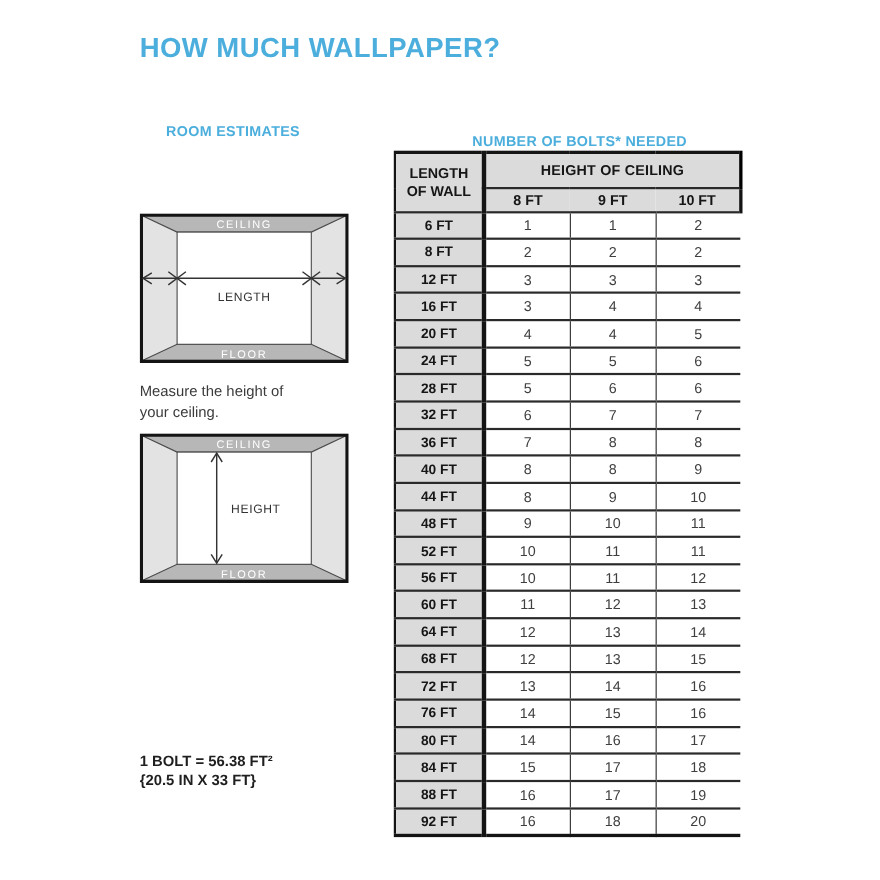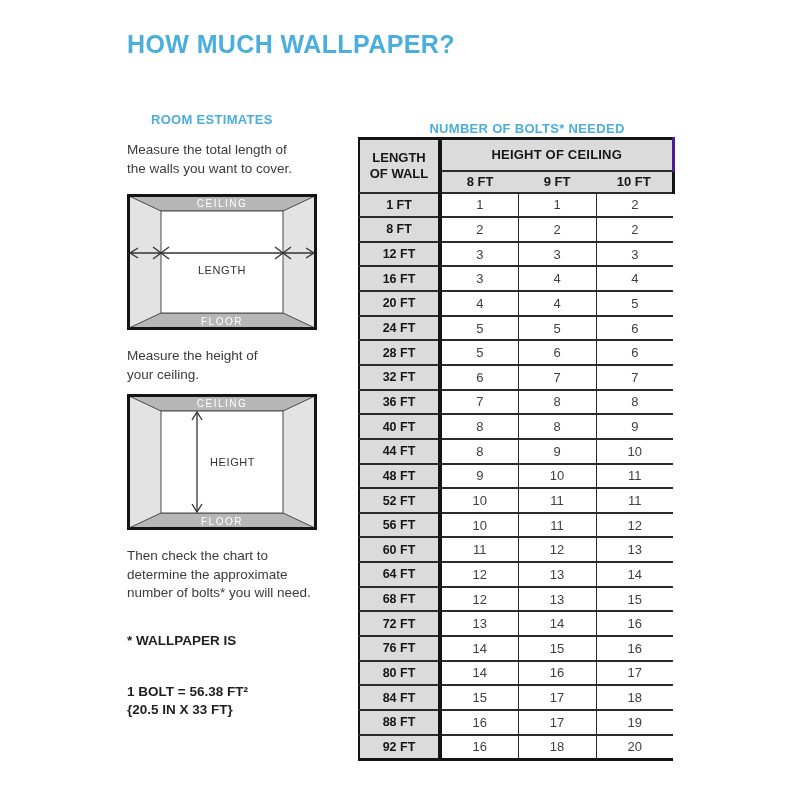--- a/index.html
+++ b/index.html
@@ -65,21 +65,21 @@
   th.corner {
     font-size: 13px; line-height: 16px;
     border-right: 4px solid #141414;
     border-bottom: 2px solid #2A2A2A;
     white-space: pre-line;
     text-align: center; vertical-align: middle;
   }
   th.colgroup {
     font-size: 13px; height: 32px;
     border-bottom: 2px solid #2A2A2A;
-    border-right: 3px solid #4c1d95;
+    border-right: 3px solid #000000;
     text-align: center; vertical-align: middle;
     letter-spacing: 0.2px;
   }
   tr.subhead th {
     font-size: 13px; height: 22px;
     border-bottom: 2px solid #2A2A2A;
     text-align: center; vertical-align: middle;
   }
   tr.subhead th:last-child { border-right: 3px solid #141414; }
   tbody th {
@@ -105,22 +105,20 @@
 </style>
 </head>
 <body>
 
 <div class="page">
 
   <h1 class="abs main-title">HOW MUCH WALLPAPER?</h1>
 
   <div class="abs section-heading" style="left:127px; top:112px;">ROOM ESTIMATES</div>
 
-  <div class="abs body-text" style="left:127px; top:141px;">Measure the total length of
-the walls you want to cover.</div>
 
   <svg class="abs" style="left:127px; top:194px;" width="190" height="136" viewBox="0 0 190 136">
     <rect x="1.5" y="1.5" width="187" height="133" fill="#E3E3E3" stroke="none"></rect>
     <polygon points="2,2 188,2 156,17 34,17" fill="#B7B7B7" stroke="#4A4A4A" stroke-width="1"></polygon>
     <polygon points="2,134 188,134 156,119 34,119" fill="#B7B7B7" stroke="#4A4A4A" stroke-width="1"></polygon>
     <rect x="34" y="17" width="122" height="102" fill="#ffffff" stroke="#4A4A4A" stroke-width="1"></rect>
     <rect x="1.5" y="1.5" width="187" height="133" fill="none" stroke="#141414" stroke-width="3"></rect>
     <text x="95" y="13" text-anchor="middle" font-size="10" letter-spacing="1.5" fill="#ffffff">CEILING</text>
     <text x="95" y="131" text-anchor="middle" font-size="10" letter-spacing="1.5" fill="#ffffff">FLOOR</text>
 
@@ -149,26 +147,22 @@
     <text x="95" y="131" text-anchor="middle" font-size="10" letter-spacing="1.5" fill="#ffffff">FLOOR</text>
 
     <g stroke="#333333" stroke-width="1.3" fill="none">
       <line x1="70" y1="18" x2="70" y2="118"></line>
       <polyline points="65,26 70,18 75,26"></polyline>
       <polyline points="65,110 70,118 75,110"></polyline>
     </g>
     <text x="83" y="72" text-anchor="start" font-size="11" letter-spacing="0.6" fill="#333333">HEIGHT</text>
   </svg>
 
-  <div class="abs body-text" style="left:127px; top:547px;">Then check the chart to
-determine the approximate
-number of bolts* you will need.</div>
 
   <div class="abs bold-note" style="left:127px; top:632px;">
-    <div>* WALLPAPER IS</div>
   </div>
 
   <div class="abs bold-note" style="left:127px; top:683px;">
     <div>1 BOLT = 56.38 FT²</div>
     <div>{20.5 IN X 33 FT}</div>
   </div>
 
   <div class="abs section-heading table-heading">NUMBER OF BOLTS* NEEDED</div>
 
   <table class="bolts">
@@ -185,21 +179,21 @@
         <th class="colgroup" colspan="3">HEIGHT OF CEILING</th>
       </tr>
       <tr class="subhead">
         <th>8 FT</th>
         <th>9 FT</th>
         <th>10 FT</th>
       </tr>
     </thead>
     <tbody>
         <tr>
-          <th>1 FT</th>
+          <th>6 FT</th>
           <td>1</td>
           <td>1</td>
           <td>2</td>
         </tr>
         <tr>
           <th>8 FT</th>
           <td>2</td>
           <td>2</td>
           <td>2</td>
         </tr>

